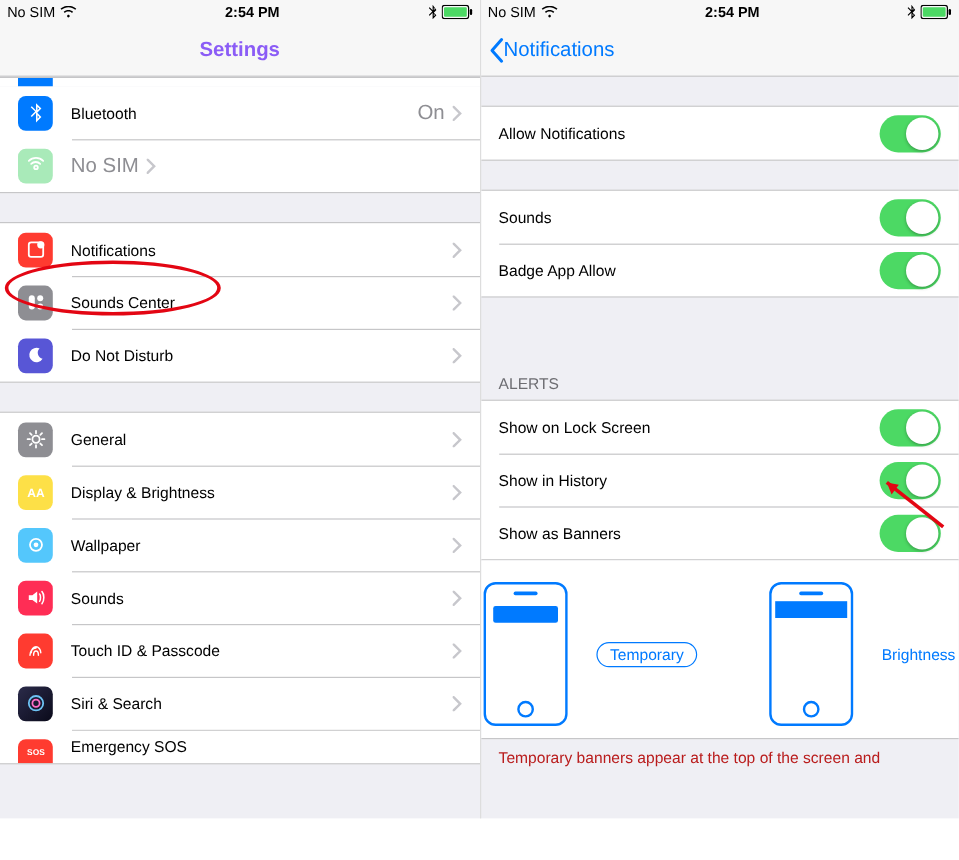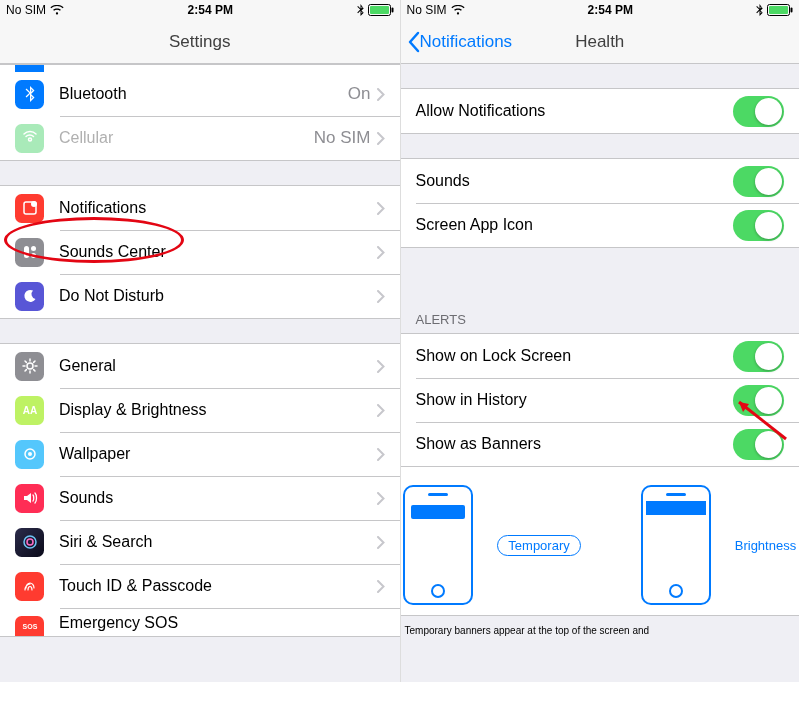--- a/index.html
+++ b/index.html
@@ -8,40 +8,40 @@
 .panel { width: 399.5px; height: 682px; background: #efeff4; display: flex; flex-direction: column; position: relative; }
 .panel + .panel { border-left: 1px solid #ddd; }
 
 .status-bar { height: 20px; display: flex; align-items: center; justify-content: space-between; padding: 0 6px; font-size: 12px; background: #f7f7f7; }
 .sb-left, .sb-right { display: flex; align-items: center; gap: 4px; }
 .sb-center { font-weight: 600; }
 .wifi, .bt { display: inline-flex; }
 .battery { display: inline-flex; align-items: center; }
 
 .nav-bar { height: 44px; background: #f7f7f7; border-bottom: 1px solid #c6c6c8; display: flex; align-items: center; position: relative; }
-.nav-title { position: absolute; left: 0; right: 0; text-align: center; font-weight: 400; font-size: 17px; color: #404040; pointer-events: none; }
+.nav-title { position: absolute; left: 0; right: 0; text-align: center; font-weight: 700; font-size: 17px; color: #8b5cf6; pointer-events: none; }
 .nav-back { display: flex; align-items: center; color: #007aff; font-size: 17px; padding-left: 6px; cursor: pointer; }
 .nav-back svg { width: 13px; height: 22px; }
 
 .scroll { flex: 1; overflow: hidden; }
 
 .group { background: #fff; border-top: 1px solid #c6c6c8; border-bottom: 1px solid #c6c6c8; }
 .spacer { height: 24px; }
 .row { display: flex; align-items: center; height: 44px; padding: 0 15px 0 15px; position: relative; }
 .row + .row::before { content: ""; position: absolute; left: 60px; right: 0; top: 0; height: 1px; background: #c6c6c8; }
 .row.noicon + .row.noicon::before { left: 15px; }
 .row .ic { width: 29px; height: 29px; border-radius: 6.5px; margin-right: 15px; display: flex; align-items: center; justify-content: center; flex-shrink: 0; }
-.row .label { flex: 1; font-size: 16px; color: #000; }
+.row .label { flex: 1; font-size: 13px; color: #000; }
 .row .label.dim { color: #b0b0b0; }
 .row .detail { font-size: 17px; color: #8e8e93; margin-right: 6px; }
 .row .chev { color: #c7c7cc; display: inline-flex; }
 .row .chev svg { width: 8px; height: 13px; }
 
 .header-label { font-size: 13px; color: #6d6d72; padding: 6px 15px 6px; text-transform: uppercase; margin-top: 28px; }
-.footer-label { font-size: 10px; color: #000000; padding: 8px 4px 0; line-height: 1.3; }
+.footer-label { font-size: 13px; color: #b91c1c; padding: 8px 15px 0; line-height: 1.3; }
 
 .switch { width: 51px; height: 31px; border-radius: 16px; background: #4cd964; position: relative; flex-shrink: 0; }
 .switch .knob { width: 27px; height: 27px; border-radius: 50%; background: #fff; position: absolute; right: 2px; top: 2px; box-shadow: 0 1px 3px rgba(0,0,0,.3); }
 
 .banner-row { background:#fff; border-bottom:1px solid #c6c6c8; padding: 18px 0 10px; }
 .banner-options { display:flex; justify-content:center; gap:60px; }
 .banner-opt { display:flex; flex-direction:row; align-items:center; gap:24px; }
 .phone { width:70px; height:120px; border:2px solid #007aff; border-radius:10px; position:relative; }
 .phone::before { content:""; position:absolute; left:50%; transform:translateX(-50%); top:6px; width:20px; height:3px; border-radius:2px; background:#007aff; }
 .phone::after { content:""; position:absolute; left:50%; transform:translateX(-50%); bottom:5px; width:10px; height:10px; border:2px solid #007aff; border-radius:50%; }
@@ -117,21 +117,20 @@
                 <path d="M1 1l5.5 5.5L1 12" stroke="#c7c7cc" stroke-width="2" fill="none" stroke-linecap="round"></path>
               </svg>
             </span>
         </div>
         <div class="row">
           <div class="ic" style="background:#a9eab9">
               <svg viewBox="0 0 20 20">
                 <path d="M4 6c3.3-3.3 8.7-3.3 12 0M6 8.5c2-2 5.5-2 7.5 0M10 13c.8 0 1.5-.7 1.5-1.5S10.8 10 10 10s-1.5.7-1.5 1.5S9.2 13 10 13z" stroke="#fff" stroke-width="1.5" fill="none" stroke-linecap="round"></path>
               </svg>
             </div>
-          <span class="label dim">Cellular</span>
           <span class="detail">No SIM</span>
           <span class="chev">
               <svg viewBox="0 0 8 13">
                 <path d="M1 1l5.5 5.5L1 12" stroke="#c7c7cc" stroke-width="2" fill="none" stroke-linecap="round"></path>
               </svg>
             </span>
         </div>
       </div>
 
       <div class="spacer"></div>
@@ -192,21 +191,21 @@
               </svg>
             </div>
           <span class="label">General</span>
           <span class="chev">
               <svg viewBox="0 0 8 13">
                 <path d="M1 1l5.5 5.5L1 12" stroke="#c7c7cc" stroke-width="2" fill="none" stroke-linecap="round"></path>
               </svg>
             </span>
         </div>
         <div class="row">
-          <div class="ic" style="background:#bef264">
+          <div class="ic" style="background:#fde047">
               <svg viewBox="0 0 20 20">
                 <text x="10" y="14" text-anchor="middle" fill="#fff" font-size="10" font-weight="700">AA</text>
               </svg>
             </div>
           <span class="label">Display &amp; Brightness</span>
           <span class="chev">
               <svg viewBox="0 0 8 13">
                 <path d="M1 1l5.5 5.5L1 12" stroke="#c7c7cc" stroke-width="2" fill="none" stroke-linecap="round"></path>
               </svg>
             </span>
@@ -233,40 +232,40 @@
               </svg>
             </div>
           <span class="label">Sounds</span>
           <span class="chev">
               <svg viewBox="0 0 8 13">
                 <path d="M1 1l5.5 5.5L1 12" stroke="#c7c7cc" stroke-width="2" fill="none" stroke-linecap="round"></path>
               </svg>
             </span>
         </div>
         <div class="row">
+          <div class="ic" style="background:#ff3b30">
+              <svg viewBox="0 0 20 20">
+                <path d="M6 12c0-3 2-5 4-5s4 2 4 5M8 14c0-2 1-3.5 2-3.5s2 1.5 2 3.5M10 8c-3 0-5 3-5 6" stroke="#fff" stroke-width="1.2" fill="none" stroke-linecap="round"></path>
+              </svg>
+            </div>
+          <span class="label">Touch ID &amp; Passcode</span>
+          <span class="chev">
+              <svg viewBox="0 0 8 13">
+                <path d="M1 1l5.5 5.5L1 12" stroke="#c7c7cc" stroke-width="2" fill="none" stroke-linecap="round"></path>
+              </svg>
+            </span>
+        </div>
+        <div class="row">
           <div class="ic" style="background:linear-gradient(135deg,#2b2b4a,#0a0a1a)">
               <svg viewBox="0 0 20 20">
                 <circle cx="10" cy="10" r="6" fill="none" stroke="#6ec3f4" stroke-width="1.5"></circle>
                 <circle cx="10" cy="10" r="3" fill="none" stroke="#ff6ec7" stroke-width="1.5"></circle>
               </svg>
             </div>
           <span class="label">Siri &amp; Search</span>
-          <span class="chev">
-              <svg viewBox="0 0 8 13">
-                <path d="M1 1l5.5 5.5L1 12" stroke="#c7c7cc" stroke-width="2" fill="none" stroke-linecap="round"></path>
-              </svg>
-            </span>
-        </div>
-        <div class="row">
-          <div class="ic" style="background:#ff3b30">
-              <svg viewBox="0 0 20 20">
-                <path d="M6 12c0-3 2-5 4-5s4 2 4 5M8 14c0-2 1-3.5 2-3.5s2 1.5 2 3.5M10 8c-3 0-5 3-5 6" stroke="#fff" stroke-width="1.2" fill="none" stroke-linecap="round"></path>
-              </svg>
-            </div>
-          <span class="label">Touch ID &amp; Passcode</span>
           <span class="chev">
               <svg viewBox="0 0 8 13">
                 <path d="M1 1l5.5 5.5L1 12" stroke="#c7c7cc" stroke-width="2" fill="none" stroke-linecap="round"></path>
               </svg>
             </span>
         </div>
         <div class="row" style="height:28px; overflow:hidden; align-items:flex-start; padding-top:8px;">
           <div class="ic" style="background:#ff3b30; height:20px; border-radius:6.5px 6.5px 0 0;">
               <svg viewBox="0 0 20 20">
                 <text x="10" y="13" text-anchor="middle" fill="#fff" font-size="7" font-weight="700">SOS</text>
@@ -307,21 +306,20 @@
       </div>
     </div>
 
     <div class="nav-bar">
       <div class="nav-back">
         <svg viewBox="0 0 13 22">
             <path d="M11 2L3 11l8 9" stroke="#007aff" stroke-width="2.5" fill="none" stroke-linecap="round" stroke-linejoin="round"></path>
           </svg>
         <span>Notifications</span>
       </div>
-      <div class="nav-title">Health</div>
     </div>
 
     <div class="scroll">
       <div class="spacer"></div>
       <div class="group">
         <div class="row noicon">
           <span class="label">Allow Notifications</span>
           <div class="switch">
               <div class="knob"></div>
             </div>
@@ -330,21 +328,21 @@
 
       <div class="spacer"></div>
       <div class="group">
         <div class="row noicon">
           <span class="label">Sounds</span>
           <div class="switch">
               <div class="knob"></div>
             </div>
         </div>
         <div class="row noicon">
-          <span class="label">Screen App Icon</span>
+          <span class="label">Badge App Allow</span>
           <div class="switch">
               <div class="knob"></div>
             </div>
         </div>
       </div>
 
       <div style="height:30px"></div>
       <div class="header-label">ALERTS</div>
       <div class="group">
         <div class="row noicon">

